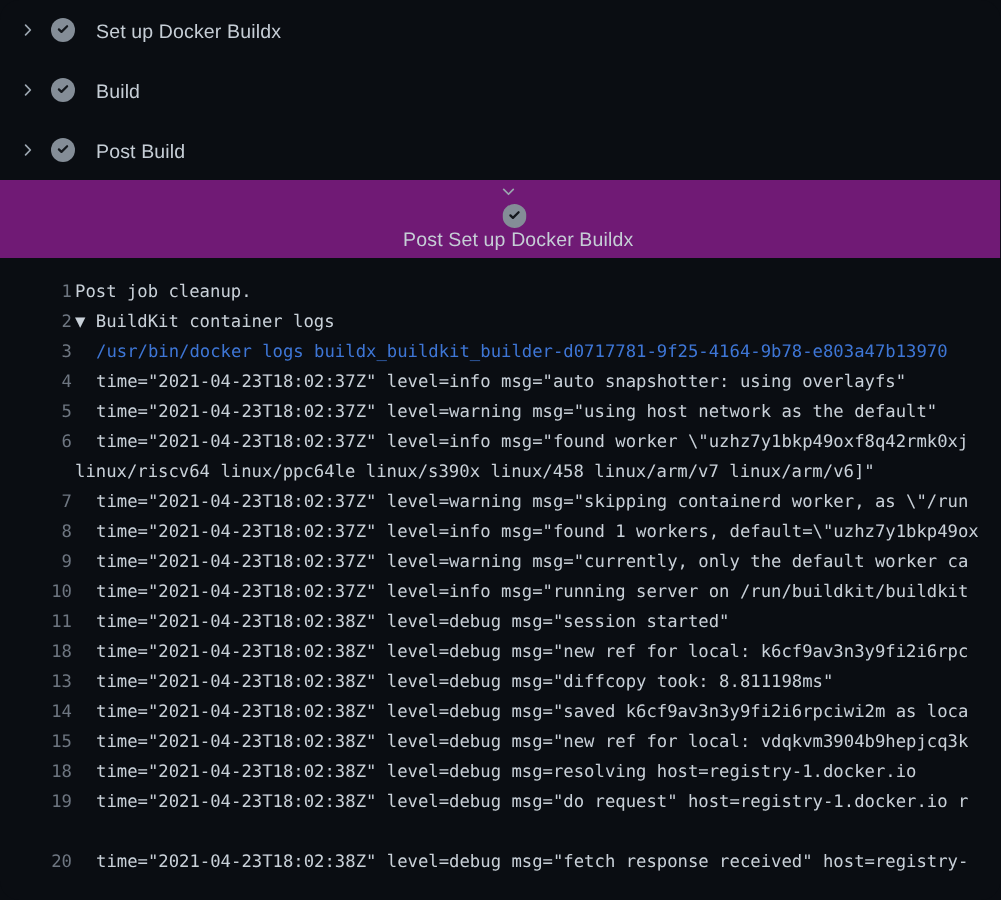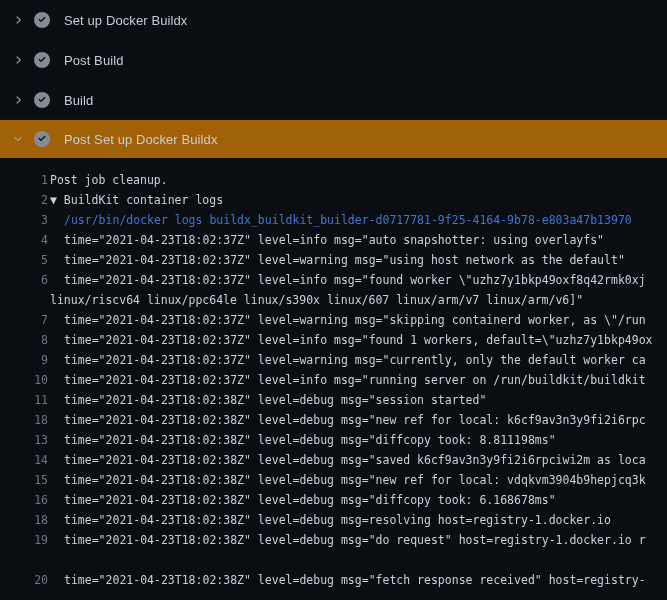--- a/index.html
+++ b/index.html
@@ -3,21 +3,21 @@
 <meta charset="utf-8">
 <style>
   html,body{margin:0;padding:0;background:#0a0d12;}
   .screen{
     position:relative;width:667px;height:600px;overflow:hidden;
     background:#0a0d12;font-family:"Liberation Sans",sans-serif;border-radius:13px;
   }
   
   .steps{width:100%;}
   .step-row{display:flex;align-items:center;height:40px;padding-left:10px;cursor:pointer;}
-  .step-row.expanded{height:38px;background:#a16207;}
+  .step-row.expanded{height:52px;background:#701a75;flex-direction:column;}
   .chev{width:16px;height:16px;display:flex;align-items:center;justify-content:center;flex:0 0 16px;}
   .chev svg{display:block;}
   .chev path{fill:#9aa4ae;}
   .check{margin-left:8px;width:16px;height:16px;flex:0 0 16px;}
   .check .circle{fill:#848d97;}
   .check .mark{fill:#14181d;}
   .step-label{margin-left:14px;font-size:13px;color:#c6ced6;letter-spacing:.1px;}
   
   .log{padding-top:12px;font-family:"DejaVu Sans Mono","Liberation Mono",monospace;font-size:11.5px;}
   .log-row{display:flex;height:20px;line-height:20px;white-space:pre;}
@@ -51,35 +51,35 @@
           <svg width="12" height="12" viewBox="0 0 16 16">
     <path d="M6.22 3.22a.75.75 0 0 1 1.06 0l4.25 4.25c.3.3.3.77 0 1.06l-4.25 4.25a.75.75 0 1 1-1.06-1.06L9.94 8 6.22 4.28a.75.75 0 0 1 0-1.06Z"></path>
   </svg>
         </span>
     <span class="check">
       <svg width="16" height="16" viewBox="0 0 16 16">
         <circle class="circle" cx="8" cy="8" r="8"></circle>
         <path class="mark" d="M11.28 6.03a.75.75 0 0 0-1.06-1.06L6.97 8.22 5.78 7.03a.75.75 0 0 0-1.06 1.06l1.72 1.72c.3.3.77.3 1.06 0l3.78-3.78Z"></path>
       </svg>
     </span>
-    <span class="step-label">Post Build</span>
+    <span class="step-label">Build</span>
   </div>
       <div class="step-row">
     <span class="chev">
           <svg width="12" height="12" viewBox="0 0 16 16">
     <path d="M6.22 3.22a.75.75 0 0 1 1.06 0l4.25 4.25c.3.3.3.77 0 1.06l-4.25 4.25a.75.75 0 1 1-1.06-1.06L9.94 8 6.22 4.28a.75.75 0 0 1 0-1.06Z"></path>
   </svg>
         </span>
     <span class="check">
       <svg width="16" height="16" viewBox="0 0 16 16">
         <circle class="circle" cx="8" cy="8" r="8"></circle>
         <path class="mark" d="M11.28 6.03a.75.75 0 0 0-1.06-1.06L6.97 8.22 5.78 7.03a.75.75 0 0 0-1.06 1.06l1.72 1.72c.3.3.77.3 1.06 0l3.78-3.78Z"></path>
       </svg>
     </span>
-    <span class="step-label">Build</span>
+    <span class="step-label">Post Build</span>
   </div>
       <div class="step-row expanded">
     <span class="chev">
           <svg width="12" height="12" viewBox="0 0 16 16">
     <path d="M12.78 5.22c.3.3.3.77 0 1.06l-4.25 4.25a.75.75 0 0 1-1.06 0L3.22 6.28a.75.75 0 1 1 1.06-1.06L8 8.94l3.72-3.72a.75.75 0 0 1 1.06 0Z"></path>
   </svg>
         </span>
     <span class="check">
       <svg width="16" height="16" viewBox="0 0 16 16">
         <circle class="circle" cx="8" cy="8" r="8"></circle>
@@ -109,21 +109,21 @@
       <div class="log-row">
     <span class="log-num">5</span>
     <span class="log-text indented">time="2021-04-23T18:02:37Z" level=warning msg="using host network as the default"</span>
   </div>
       <div class="log-row">
     <span class="log-num">6</span>
     <span class="log-text indented">time="2021-04-23T18:02:37Z" level=info msg="found worker \"uzhz7y1bkp49oxf8q42rmk0xj</span>
   </div>
       <div class="log-row">
     <span class="log-num"></span>
-    <span class="log-text">linux/riscv64 linux/ppc64le linux/s390x linux/607 linux/arm/v7 linux/arm/v6]"</span>
+    <span class="log-text">linux/riscv64 linux/ppc64le linux/s390x linux/458 linux/arm/v7 linux/arm/v6]"</span>
   </div>
       <div class="log-row">
     <span class="log-num">7</span>
     <span class="log-text indented">time="2021-04-23T18:02:37Z" level=warning msg="skipping containerd worker, as \"/run</span>
   </div>
       <div class="log-row">
     <span class="log-num">8</span>
     <span class="log-text indented">time="2021-04-23T18:02:37Z" level=info msg="found 1 workers, default=\"uzhz7y1bkp49ox</span>
   </div>
       <div class="log-row">
@@ -148,24 +148,20 @@
   </div>
       <div class="log-row">
     <span class="log-num">14</span>
     <span class="log-text indented">time="2021-04-23T18:02:38Z" level=debug msg="saved k6cf9av3n3y9fi2i6rpciwi2m as loca</span>
   </div>
       <div class="log-row">
     <span class="log-num">15</span>
     <span class="log-text indented">time="2021-04-23T18:02:38Z" level=debug msg="new ref for local: vdqkvm3904b9hepjcq3k</span>
   </div>
       <div class="log-row">
-    <span class="log-num">16</span>
-    <span class="log-text indented">time="2021-04-23T18:02:38Z" level=debug msg="diffcopy took: 6.168678ms"</span>
-  </div>
-      <div class="log-row">
     <span class="log-num">18</span>
     <span class="log-text indented">time="2021-04-23T18:02:38Z" level=debug msg=resolving host=registry-1.docker.io</span>
   </div>
       <div class="log-row">
     <span class="log-num">19</span>
     <span class="log-text indented">time="2021-04-23T18:02:38Z" level=debug msg="do request" host=registry-1.docker.io r</span>
   </div>
       <div class="log-row">
     <span class="log-num"></span>
   </div>

